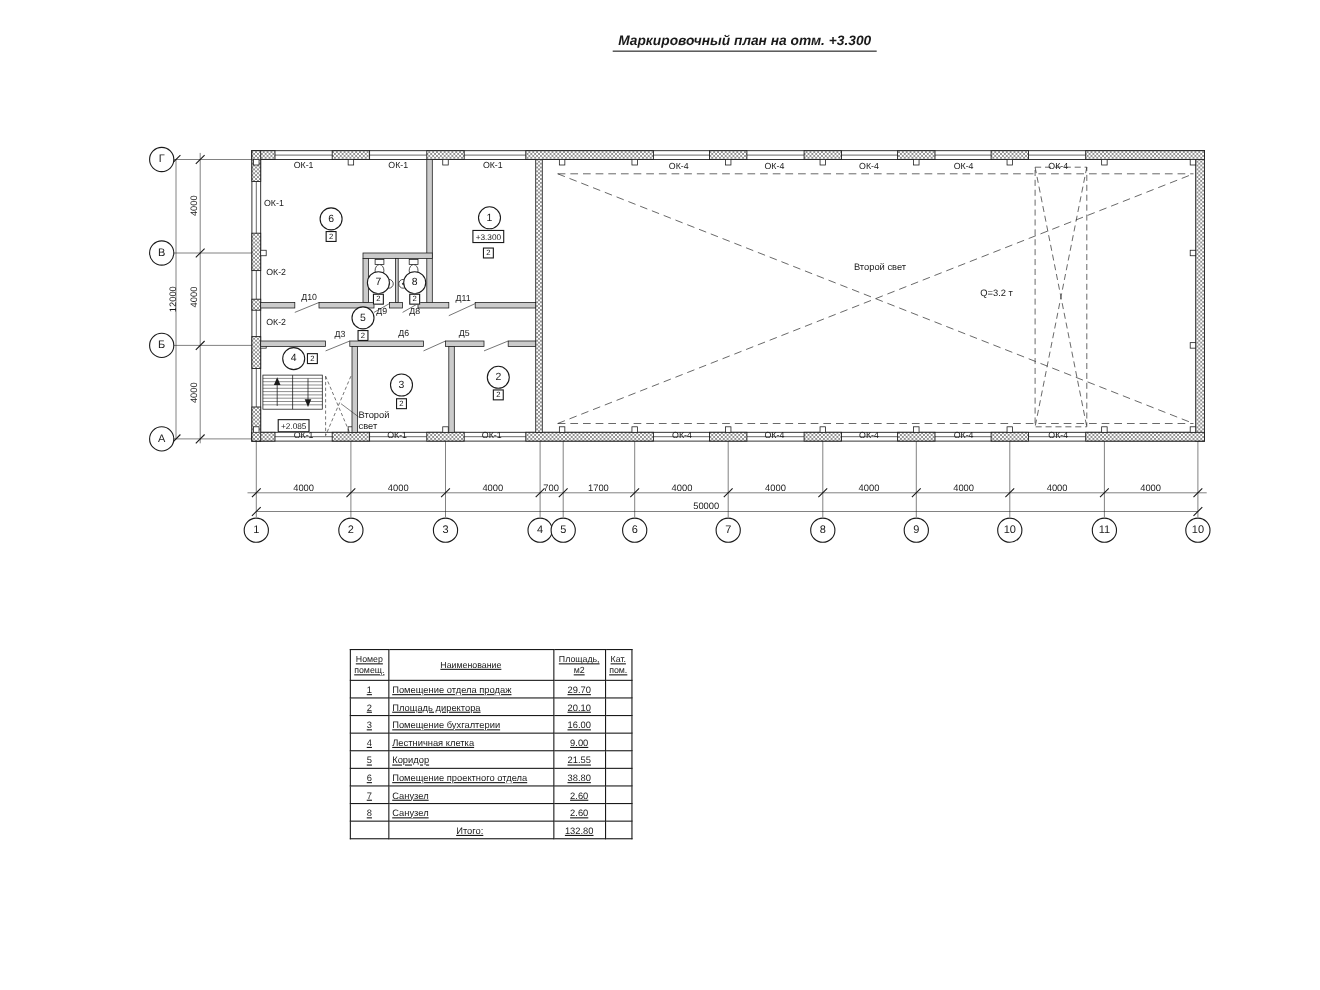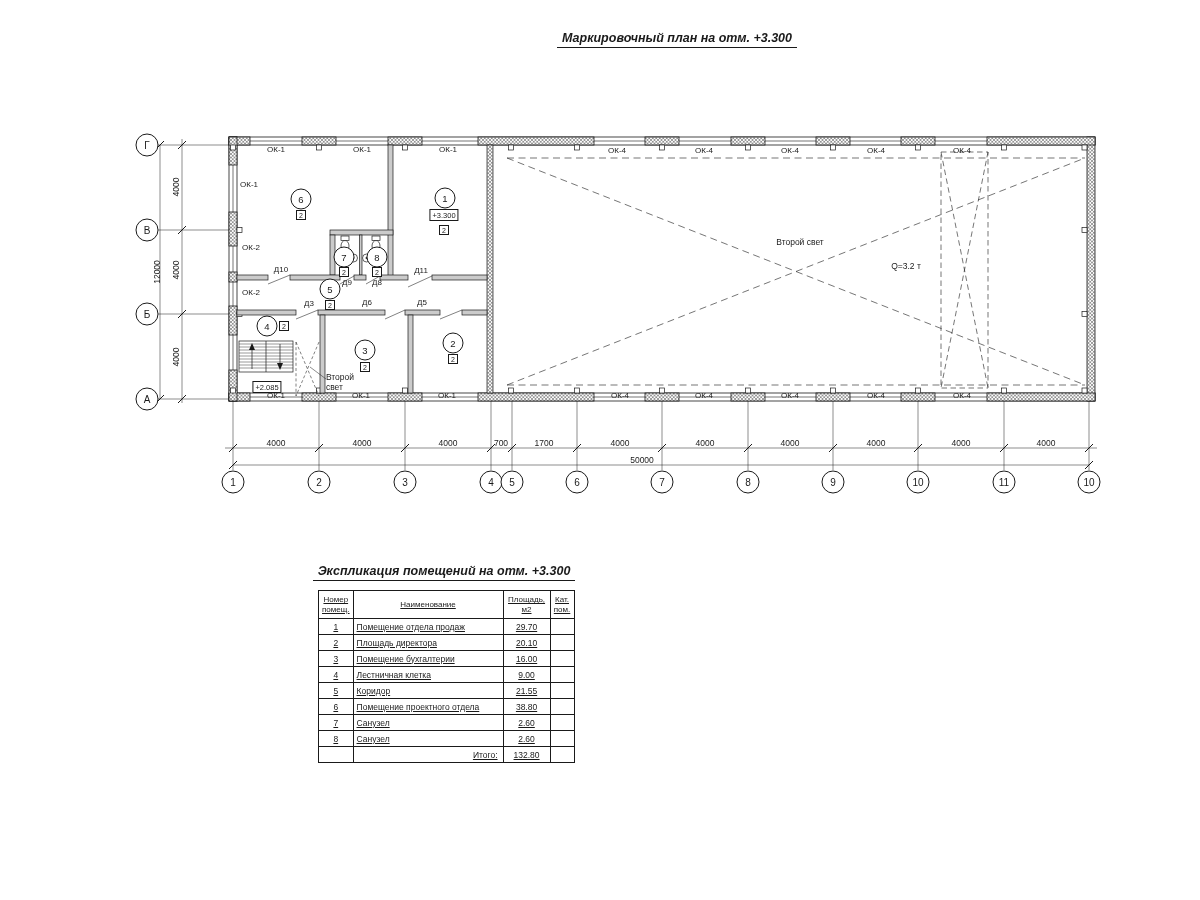--- a/index.html
+++ b/index.html
@@ -22,21 +22,21 @@
   .sq{width:10px;height:10px;border:0.8px solid #1a1a1a;background:#fff;box-sizing:border-box;
       display:flex;align-items:center;justify-content:center;font-size:7px;}
   .box{border:0.8px solid #1a1a1a;background:#fff;font-size:7.5px;padding:0.5px 2px;white-space:nowrap;}
   .expl{position:absolute;left:318px;top:590px;border-collapse:collapse;table-layout:fixed;
         font-size:8.5px;color:#1a1a1a;border:1.5px solid #1a1a1a;text-decoration:underline;}
   .expl th,.expl td{border:0.9px solid #1a1a1a;padding:0 3px;height:16px;box-sizing:border-box;
         font-weight:normal;white-space:pre-line;overflow:hidden;}
   .expl th{height:28px;text-align:center;font-size:8px;line-height:1.15;}
   .expl td{text-align:left;}
   .expl td.c{text-align:center;}
-  .expl td.r{text-align:right;padding-right:5px;}
+  .expl td.r{text-align:center;padding-right:5px;}
 </style>
 </head>
 <body>
 
 <div class="canvas">
 
   <div class="dwg-title">
     <span class="title-text">Маркировочный план на отм. +3.300</span>
   </div>
 
@@ -308,23 +308,20 @@
   <div>
 
   <div class="ctr rot dim" style="--x: 176px; --y: 187px;">4000</div>
       <div class="ctr rot dim" style="--x: 176px; --y: 270px;">4000</div>
       <div class="ctr rot dim" style="--x: 176px; --y: 357px;">4000</div>
     </div>
 
   <div class="ctr dim" style="--x:642px;--y:460px;">50000</div>
   <div class="ctr rot dim" style="--x:157px;--y:272px;">12000</div>
 
-  <div class="tbl-title">
-    <span class="title-text">Экспликация помещений на отм. +3.300</span>
-  </div>
 
   <table class="expl">
     <colgroup>
         <col style="width:31px">
         <col style="width:150px">
         <col style="width:47px">
         <col style="width:24px">
       </colgroup>
     <thead>
       <tr>

